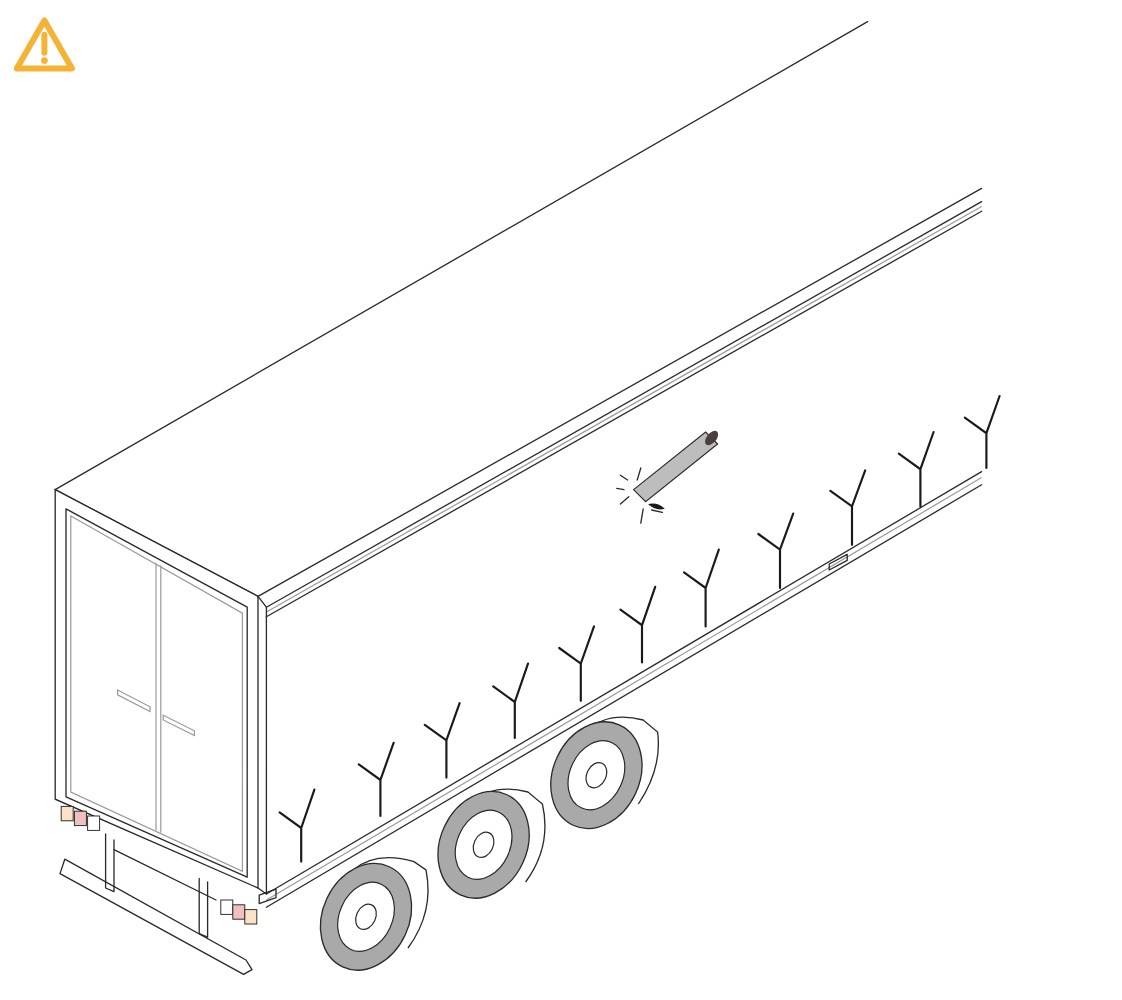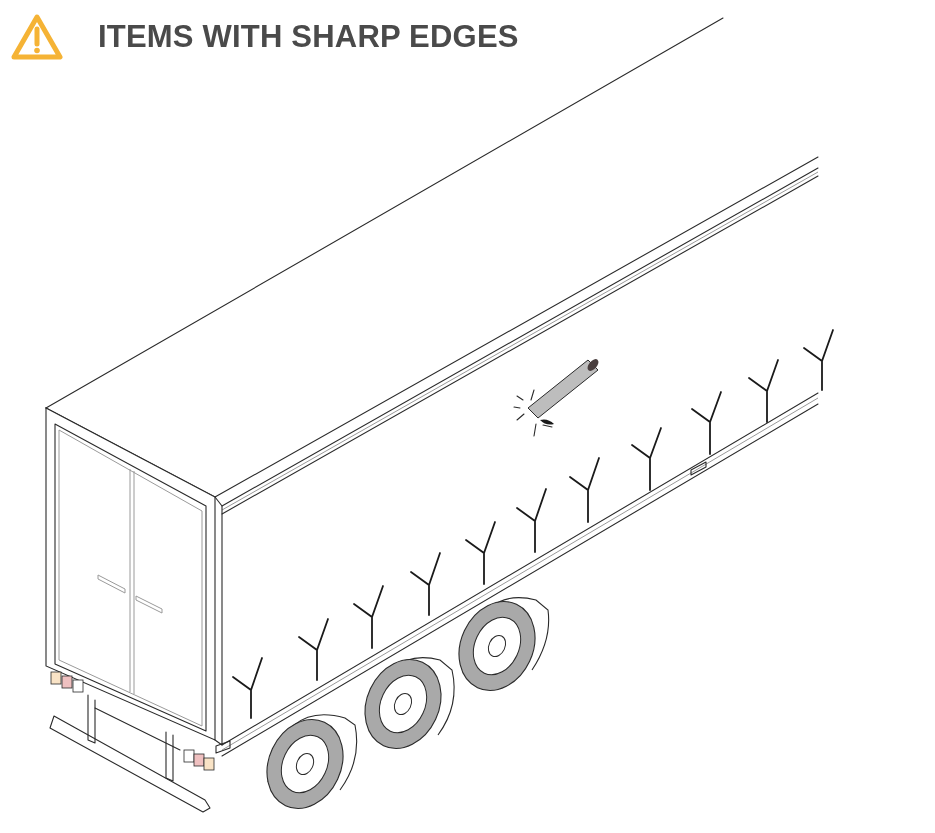--- a/index.html
+++ b/index.html
@@ -17,21 +17,20 @@
 </style>
 </head>
 <body>
 
 <div class="header">
   <svg class="warn-icon" viewBox="0 0 54 48">
     <path d="M27 4 L50 44 L4 44 Z" fill="none" stroke="#F5B335" stroke-width="5" stroke-linejoin="round"></path>
     <line x1="27" y1="16" x2="27" y2="31" stroke="#F5B335" stroke-width="5" stroke-linecap="round"></line>
     <circle cx="27" cy="37.5" r="2.8" fill="#F5B335"></circle>
   </svg>
-  <span class="title">ITEMS WITH SHARP EDGES</span>
 </div>
 
 <svg class="illus" viewBox="0 0 935 833">
 
   <g>
     <path class="ln" d="M46 408 L723 18"></path>
     <path class="ln" d="M46 408 L215 497"></path>
     <path class="ln" d="M215 497 L818 157"></path>
     <path class="ln" d="M222 506 L818 168"></path>
     <path class="lnl" d="M222 510 L818 172"></path>

